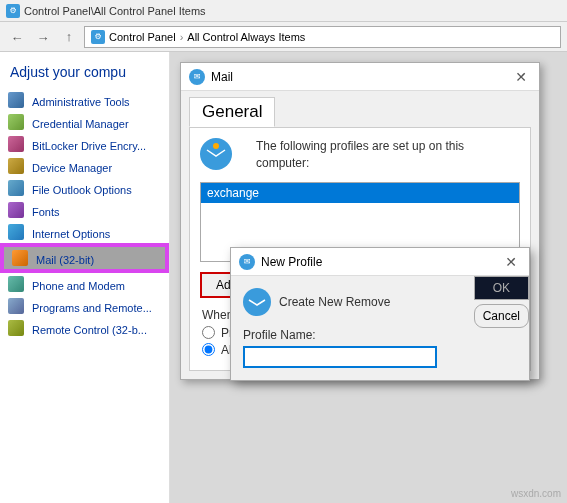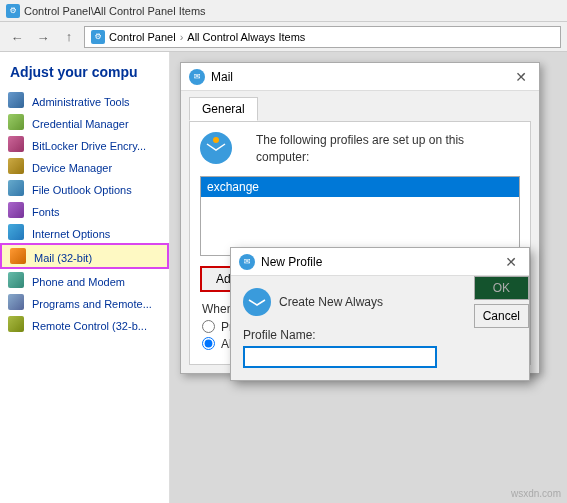--- a/index.html
+++ b/index.html
@@ -85,37 +85,37 @@
     
     .sidebar {
       width: 170px;
       background: white;
       border-right: 1px solid #ddd;
       overflow: hidden;
       padding: 8px 0;
     }
     .sidebar-title {
       font-size: 14px;
-      font-weight: 700;
+      font-weight: 400;
       color: #003399;
       padding: 4px 10px 8px;
       line-height: 1.2;
     }
     .sidebar-item {
       display: flex;
       align-items: flex-end;
       padding: 3px 8px;
       cursor: pointer;
       gap: 8px;
       color: #003399;
       font-size: 11px;
     }
     .sidebar-item.active {
-      background: #fef9c3;
-      border: 2px solid #d946ef;
+      background: #a3a3a3;
+      border: 4px solid #d946ef;
     }
     .sidebar-item-icon {
       width: 16px;
       height: 16px;
       flex-shrink: 0;
     }
     
     .icon-admin { background: linear-gradient(135deg, #6699cc, #336699); }
     .icon-bitlocker { background: linear-gradient(135deg, #cc6699, #993366); }
     .icon-credential { background: linear-gradient(135deg, #99cc66, #669933); }
@@ -198,21 +198,21 @@
     .dialog-tabs {
       display: flex;
       padding: 6px 8px 0;
       background: #f0f0f0;
     }
     .dialog-tab {
       padding: 4px 12px;
       border: 1px solid #ccc;
       border-bottom: none;
       background: white;
-      font-size: 12px;
+      font-size: 17px;
       cursor: pointer;
       margin-right: 2px;
     }
     .dialog-tab.active {
       background: white;
       border-bottom: 1px solid white;
       position: relative;
       z-index: 1;
     }
 
@@ -371,21 +371,21 @@
     }
     .np-create-text {
       font-size: 12px;
       color: #333;
     }
     .np-ok-btn {
       position: absolute;
       right: 12px;
       top: 36px;
       padding: 4px 14px;
-      background: #14532d;
+      background: #0f172a;
       border: 1px solid #aaa;
       font-size: 12px;
       cursor: pointer;
       color: #aaa;
     }
     .np-cancel-btn {
       position: absolute;
       right: 12px;
       top: 62px;
       padding: 4px 8px;
@@ -563,26 +563,26 @@
       </div>
       <div class="np-body" style="position:relative;">
 
         <div class="np-row" style="padding-right: 80px;">
           <div class="np-icon">
             <svg width="20" height="20" viewBox="0 0 20 20" fill="none">
               <rect x="2" y="5" width="16" height="12" rx="2" fill="#3a9bdc"></rect>
               <path d="M2 8l8 5 8-5" stroke="white" stroke-width="1.5" fill="none"></path>
             </svg>
           </div>
-          <span class="np-create-text">Create New Always</span>
+          <span class="np-create-text">Create New Remove</span>
         </div>
 
         <div class="np-buttons-col" style="position: absolute; right: 0px; top: 0px;">
           <button class="np-ok-btn" style="position:static;color:#aaa;">OK</button>
-          <button class="np-cancel-btn" style="position:static;">Cancel</button>
+          <button class="np-cancel-btn" style="position:static;border-radius:9px;">Cancel</button>
         </div>
 
         <div style="margin-top: 12px; padding-right: 80px;">
           <div class="np-profile-name-label">Profile Name:</div>
           <input class="np-profile-input" type="text" value="" style="">
         </div>
       </div>
     </div>
 
     <div class="watermark">wsxdn.com</div>

